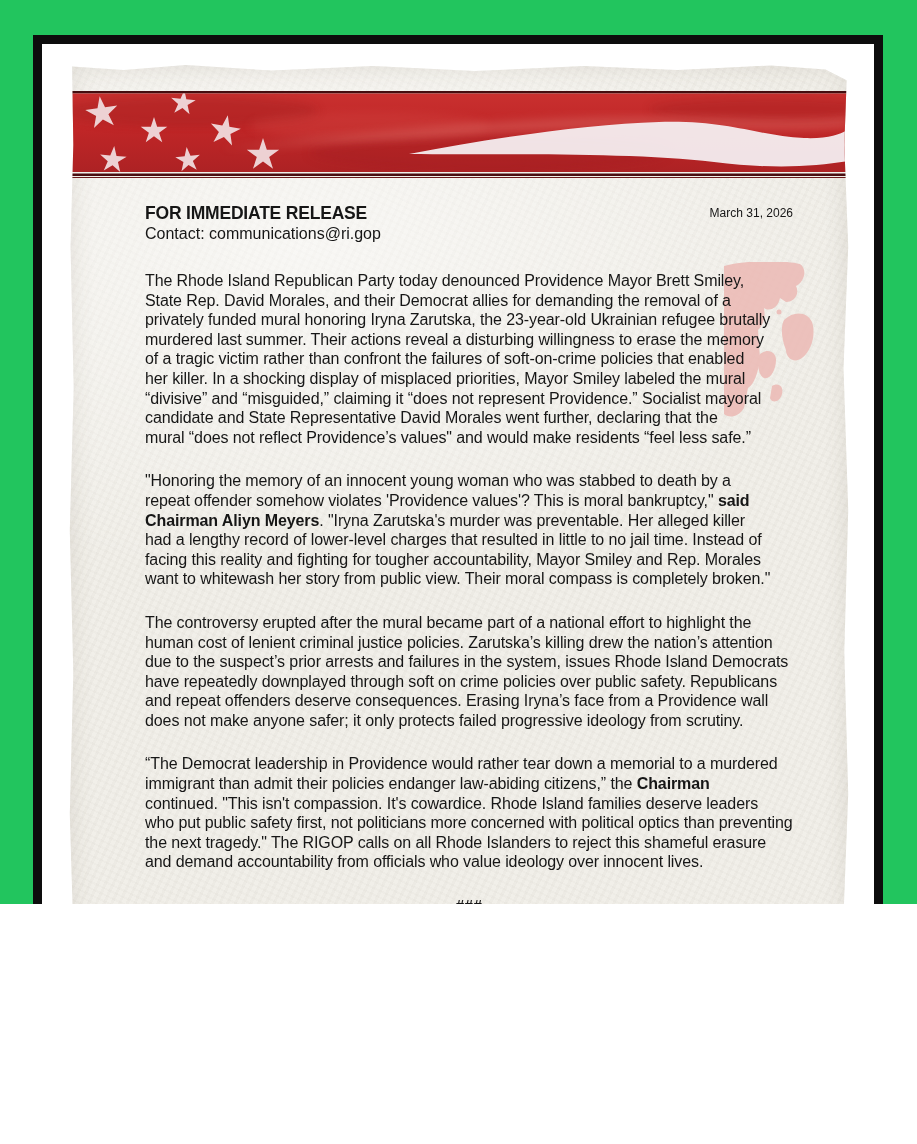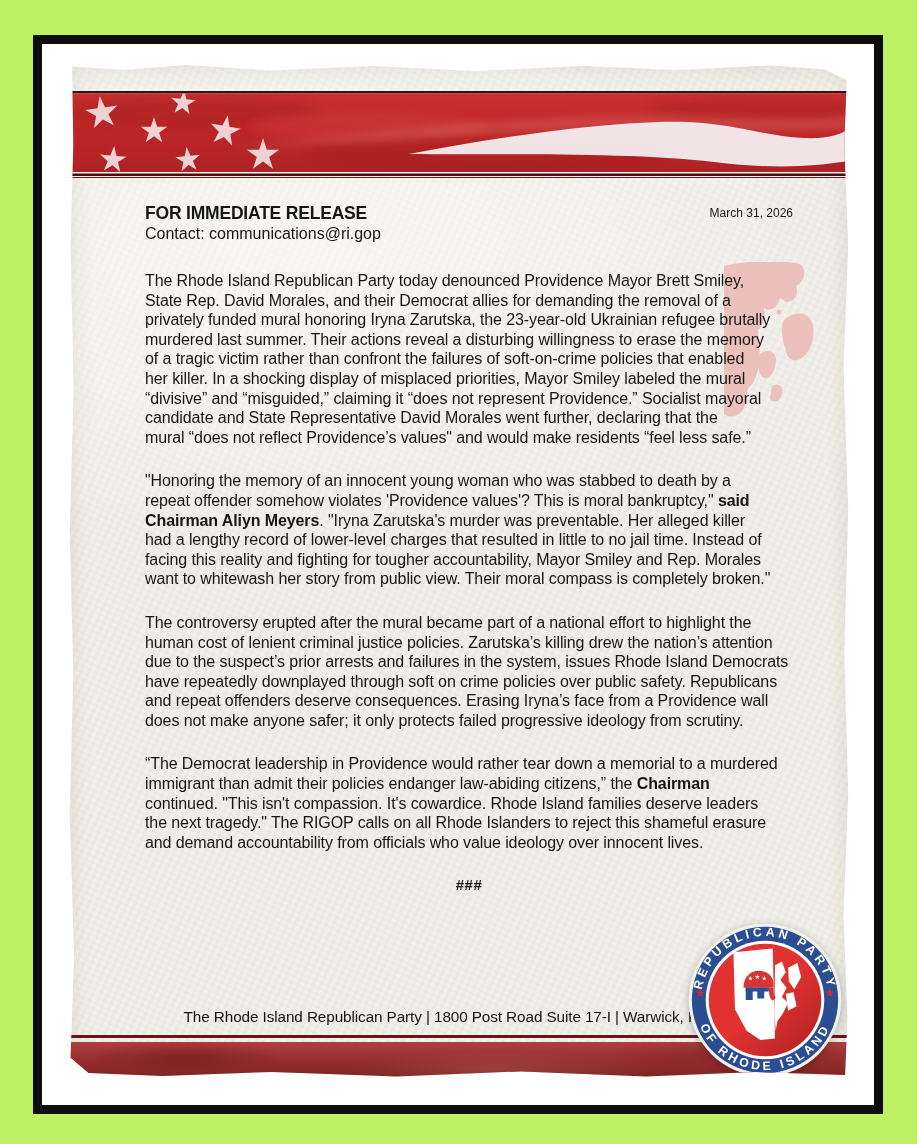--- a/index.html
+++ b/index.html
@@ -1,16 +1,16 @@
 <!DOCTYPE html>
 <html><head>
 <meta charset="utf-8">
 <style>
   html,body{margin:0;padding:0;background:#ffffff;}
-  .canvas{position:relative;width:917px;height:1144px;background:#bef264;overflow:hidden;
+  .canvas{position:relative;width:917px;height:904px;background:#22c55e;overflow:hidden;
           font-family:"Liberation Sans","DejaVu Sans",sans-serif;}
   .frame{position:absolute;left:33px;top:35px;width:850px;height:1079px;
          border:9px solid #0d0d0d;background:#ffffff;box-sizing:border-box;}
   .paper{position:absolute;left:27px;top:20px;width:780px;height:1014px;
          background:
            radial-gradient(120% 55% at 30% 18%, rgba(255,255,255,.55), rgba(255,255,255,0) 60%),
            repeating-linear-gradient(115deg, rgba(120,110,95,.035) 0 3px, rgba(255,255,255,0) 3px 7px),
            repeating-linear-gradient(25deg, rgba(120,110,95,.028) 0 2px, rgba(255,255,255,0) 2px 6px),
            #f1efe9;
          box-shadow:inset 0 0 26px rgba(90,80,60,.14);
@@ -134,20 +134,21 @@
               <div class="tline"><span>human cost of lenient criminal justice policies. Zarutska’s killing drew the nation’s attention</span></div>
               <div class="tline"><span>due to the suspect’s prior arrests and failures in the system, issues Rhode Island Democrats</span></div>
               <div class="tline"><span>have repeatedly downplayed through soft on crime policies over public safety. Republicans</span></div>
               <div class="tline"><span>and repeat offenders deserve consequences. Erasing Iryna’s face from a Providence wall</span></div>
               <div class="tline"><span>does not make anyone safer; it only protects failed progressive ideology from scrutiny.</span></div>
             </div>
             <div class="para">
               <div class="tline"><span>“The Democrat leadership in Providence would rather tear down a memorial to a murdered</span></div>
               <div class="tline"><span>immigrant than admit their policies endanger law-abiding citizens,” the </span><span class="b">Chairman</span></div>
               <div class="tline"><span>continued. "This isn't compassion. It's cowardice. Rhode Island families deserve leaders</span></div>
+              <div class="tline"><span>who put public safety first, not politicians more concerned with political optics than preventing</span></div>
               <div class="tline"><span>the next tragedy." The RIGOP calls on all Rhode Islanders to reject this shameful erasure</span></div>
               <div class="tline"><span>and demand accountability from officials who value ideology over innocent lives.</span></div>
             </div>
           </div>
         <div class="end-marker">###</div>
       </div>
 
       <div class="footer">The Rhode Island Republican Party | 1800 Post Road Suite 17-I | Warwick, RI 02886 US</div>
 
       <div class="bottom-banner">

